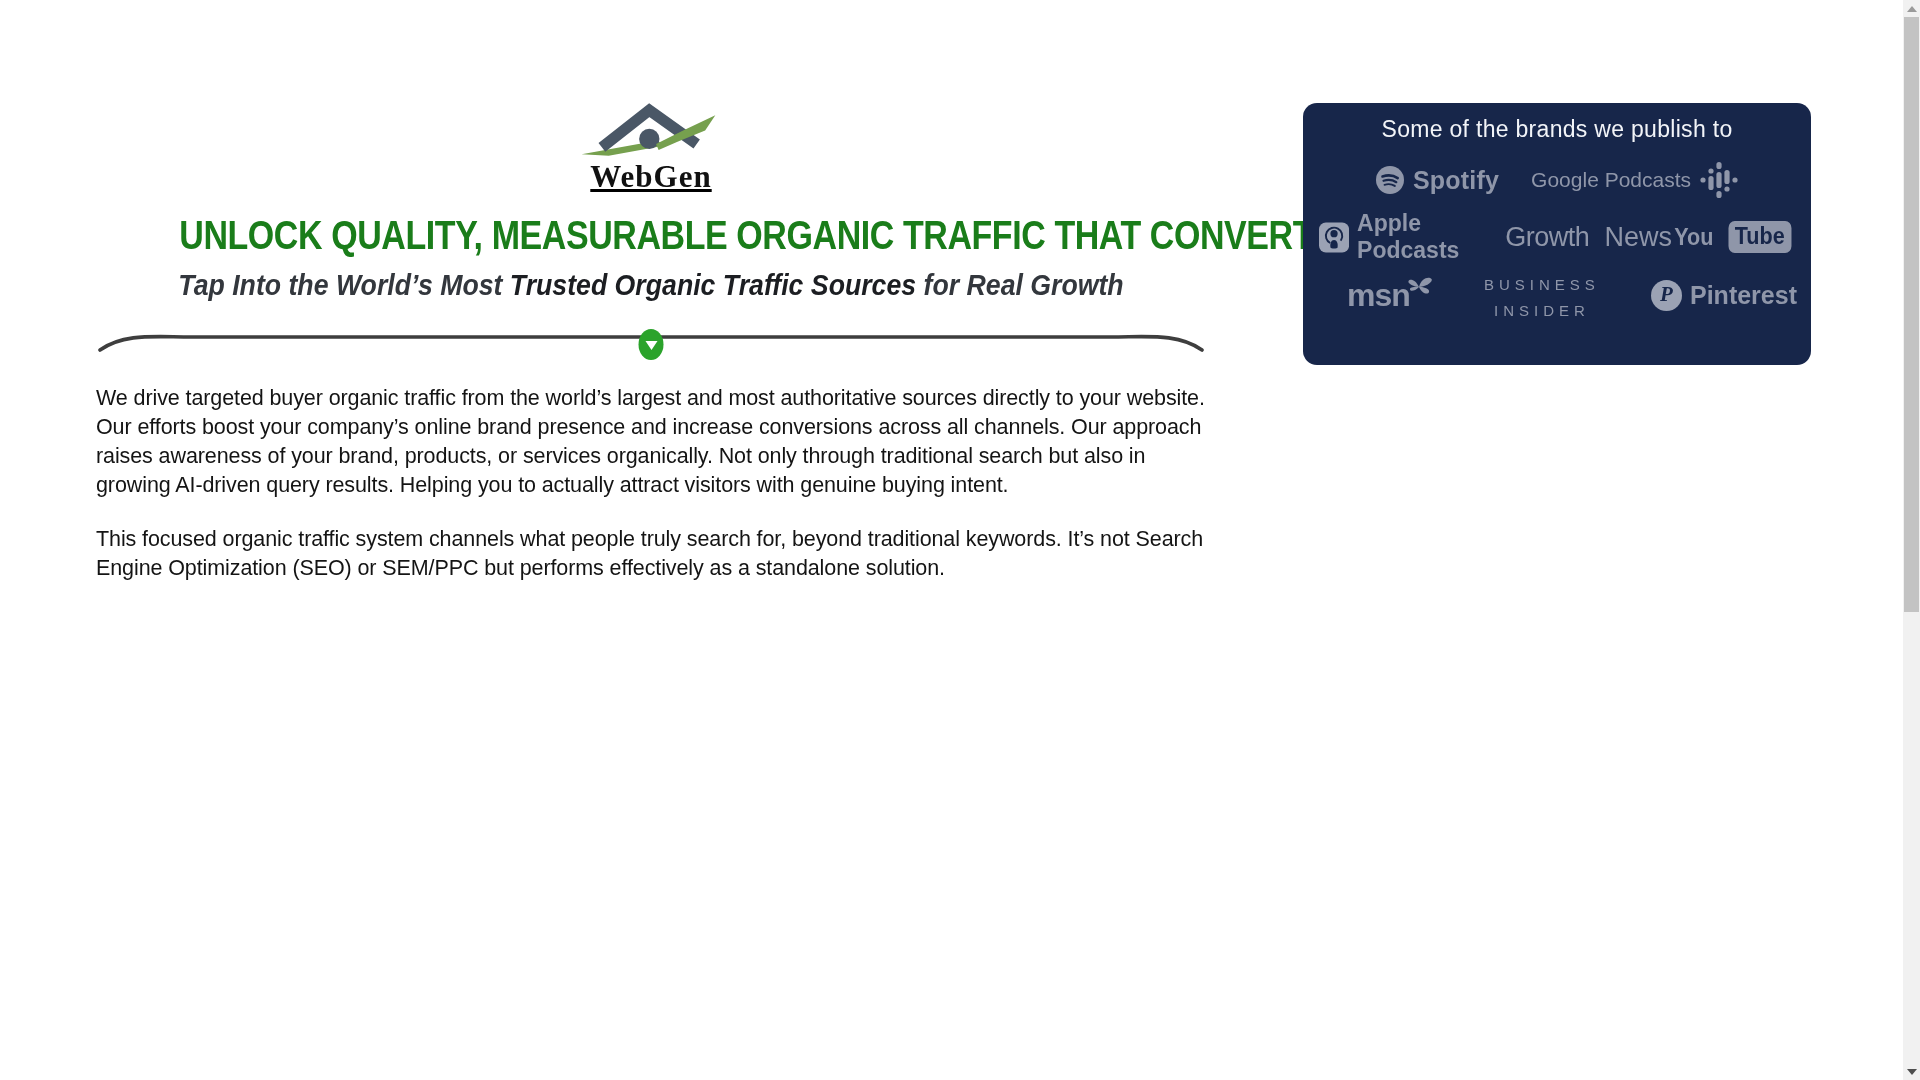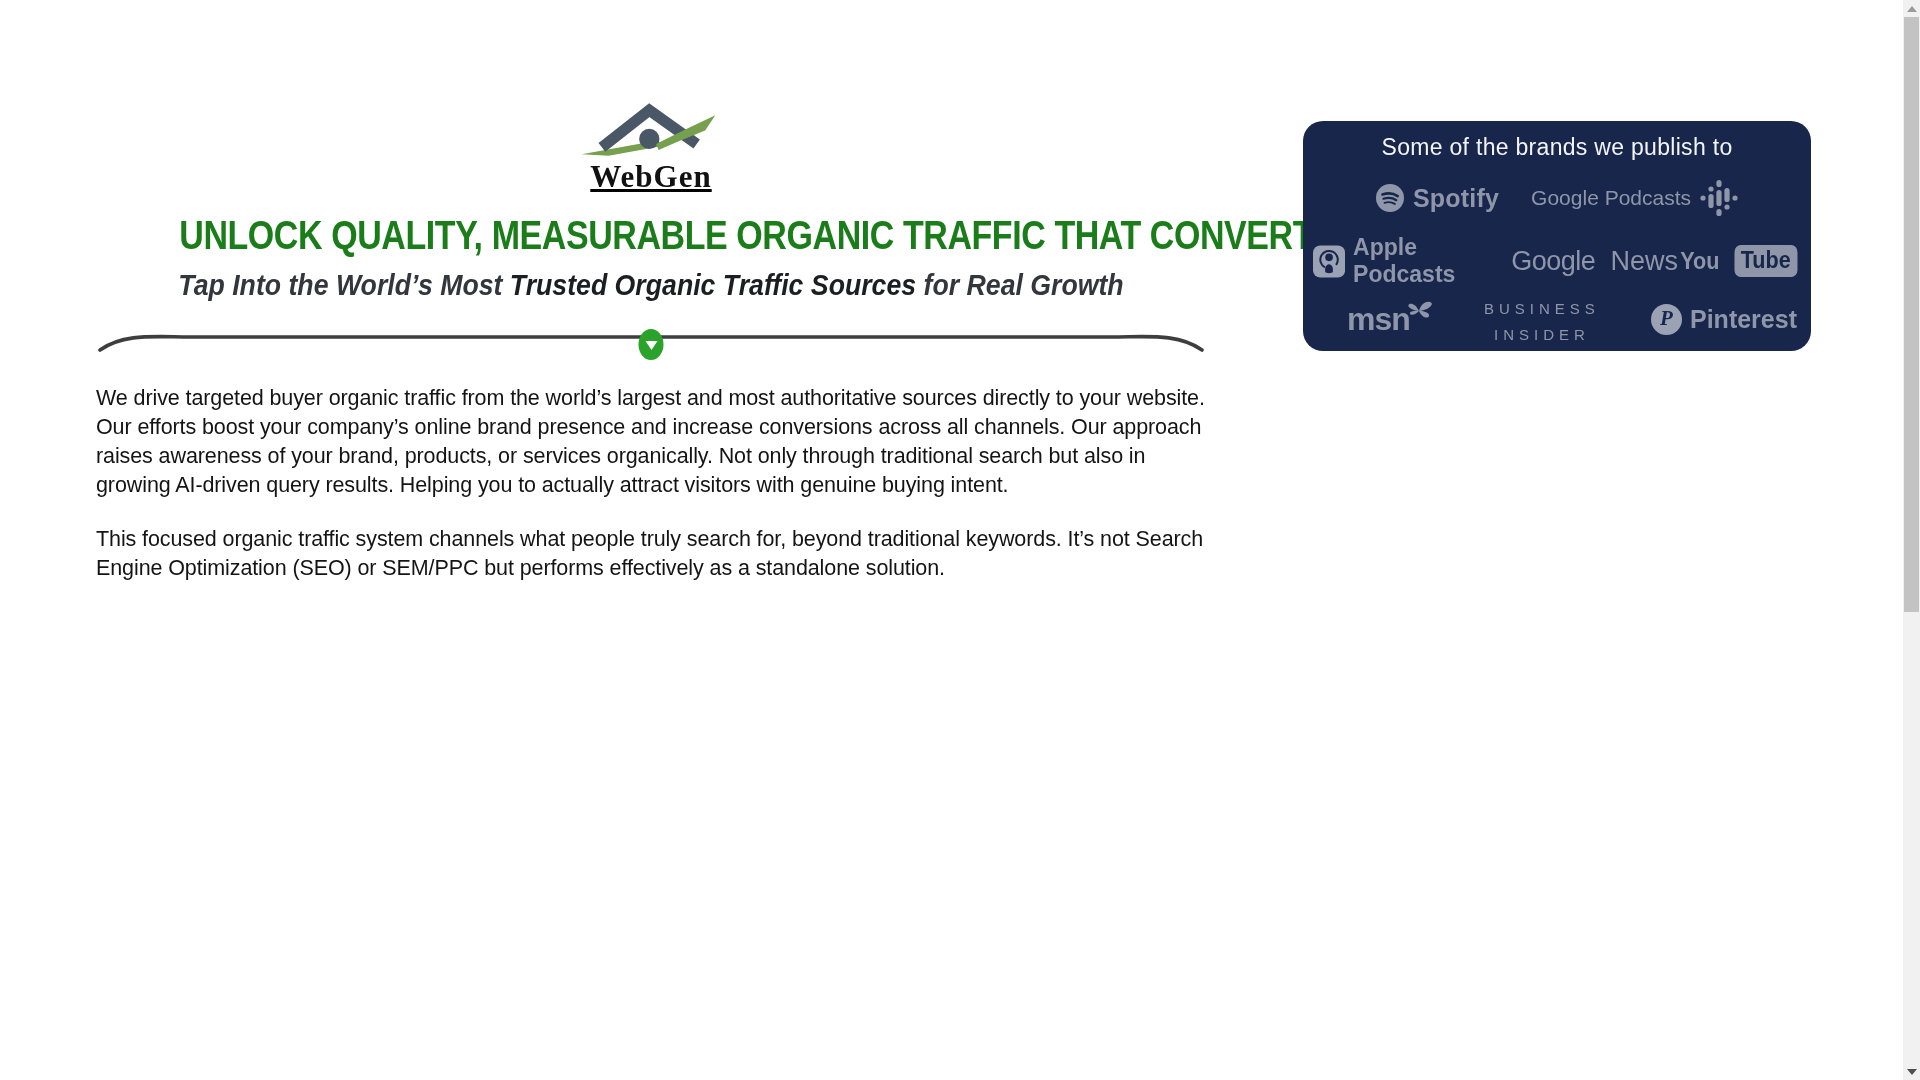--- a/index.html
+++ b/index.html
@@ -42,27 +42,27 @@
     width:25px;height:31px;background:var(--divider-green);border-radius:50%;
     display:flex;align-items:center;justify-content:center;}
   .badge-triangle{width:0;height:0;border-left:6px solid transparent;
     border-right:6px solid transparent;border-top:9px solid #ffffff;margin-top:2px;}
 
   .body-copy{margin-top:22px;text-align:left;font-size:21.5px;line-height:29px;
     color:var(--body-text);letter-spacing:-0.1px;}
   .body-copy + .body-copy{margin-top:25px;}
 
   
-  .brands-panel{position:absolute;left:1303px;top:121px;width:508px;height:230px;
-    background:var(--panel-bg);border-radius:20px;color:var(--brand-gray);}
+  .brands-panel{position:absolute;left:1303px;top:103px;width:508px;height:262px;
+    background:var(--panel-bg);border-radius:14px;color:var(--brand-gray);}
   .brands-title{margin-top:13px;text-align:center;font-size:23px;font-weight:500;
     color:#f2f4f8;letter-spacing:0.3px;}
   .brand-row{display:flex;align-items:center;}
   .row-1{margin-top:16px;justify-content:center;height:42px;text-align:right;}
-  .row-2{margin-top:19px;justify-content:space-between;padding:0 10px;height:46px;}
+  .row-2{margin-top:13px;justify-content:space-between;padding:0 16px;height:46px;}
   .row-3{margin-top:11px;justify-content:space-between;padding:0 14px 0 44px;height:48px;}
   .brand{display:flex;align-items:center;gap:8px;color:var(--brand-gray);}
 
   .spotify-text{font-size:25px;font-weight:700;letter-spacing:0.2px;}
   .gpod-text{font-size:21px;font-weight:400;color:var(--brand-gray);margin-left:32px;}
   .apod-text{font-size:23px;font-weight:600;}
   .gnews-google{font-size:27px;font-weight:500;letter-spacing:-0.5px;}
   .gnews-news{font-size:27px;font-weight:300;margin-left:7px;}
   .yt-you{font-size:24px;font-weight:700;transform:scaleX(0.9);}
   .yt-tube{background:var(--brand-gray);color:var(--panel-bg);font-size:24px;font-weight:700;
@@ -167,21 +167,21 @@
       <div class="brand">
         <svg width="35" height="35" viewBox="0 0 35 35">
           <rect class="ic-fill-lt" x="0" y="0" width="35" height="35" rx="8"></rect>
           <circle class="ic-cut-stroke" cx="17.5" cy="15.5" r="9.5" stroke-width="2.2" stroke-dasharray="46 14" transform="rotate(118 17.5 15.5)"></circle>
           <circle class="ic-cut" cx="17.5" cy="13" r="4.2"></circle>
           <path class="ic-cut" d="M13.4 29 c-0.8-4.5 0.8-8.5 4.1-8.5 s4.9 4 4.1 8.5 c-0.3 1.6-7.9 1.6-8.2 0 Z"></path>
         </svg>
         <span class="apod-text">Apple Podcasts</span>
       </div>
       <div class="brand">
-        <span class="gnews-google">Google</span>
+        <span class="gnews-google">Growth</span>
           <span class="gnews-news">News</span>
       </div>
       <div class="brand">
         <span class="yt-you">You</span>
           <span class="yt-tube">Tube</span>
       </div>
     </div>
 
     <div class="brand-row row-3">
       <div class="brand" style="gap:0;justify-content:flex-end;">

